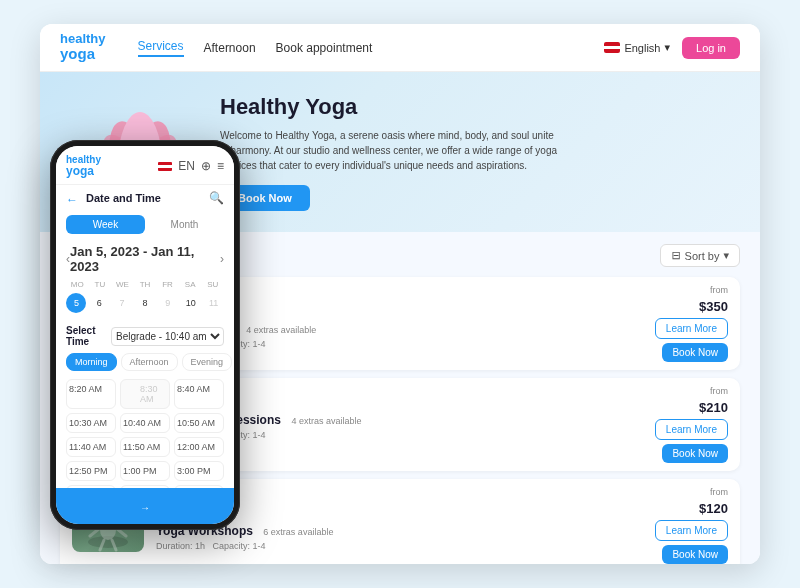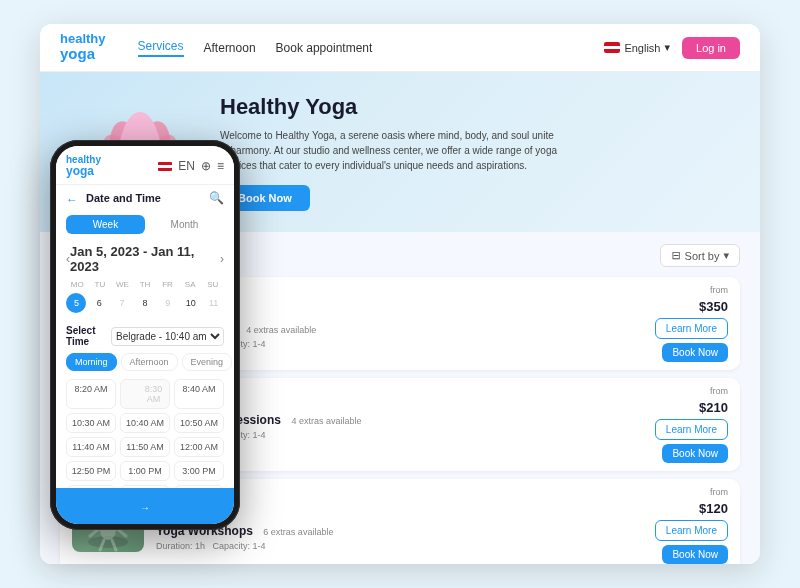--- a/index.html
+++ b/index.html
@@ -304,21 +304,21 @@
     .time-tab.active {
       background: #2196F3; color: #fff; border-color: #2196F3;
     }
 
     .time-grid {
       display: grid;
       grid-template-columns: repeat(3, 1fr);
       gap: 4px;
     }
     .time-slot {
-      text-align: center;
+      text-align: left;
       font-size: 9px;
       color: #555;
       padding: 4px 2px;
       border: 1px solid #eee;
       border-radius: 6px;
       cursor: pointer;
     }
     .time-slot.disabled { color: #ccc; background: #fafafa; padding-left: 19px; }
 
     

